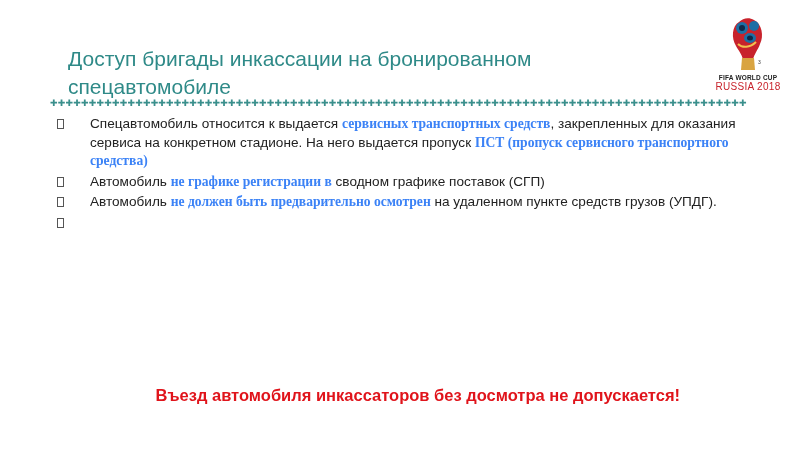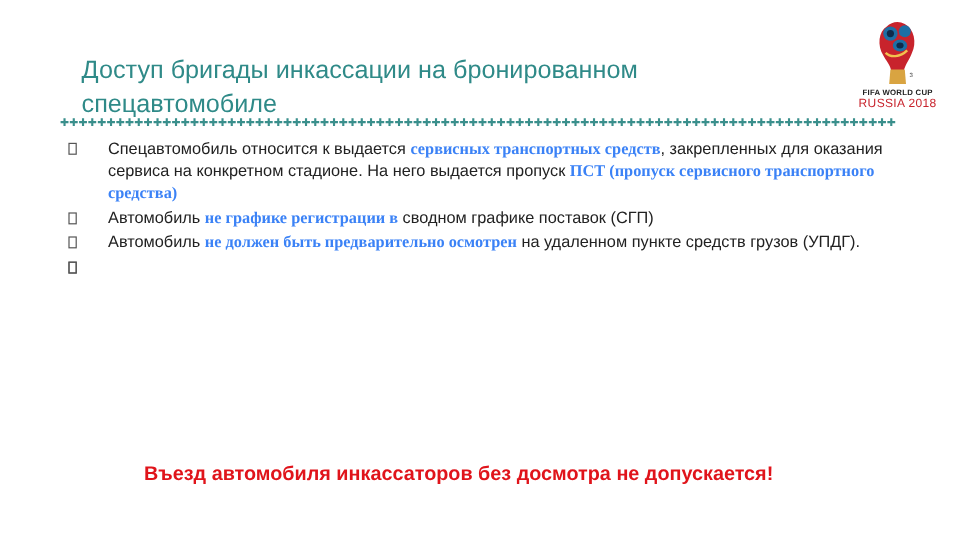--- a/index.html
+++ b/index.html
@@ -98,21 +98,21 @@
     .hl {
       color: #3b82f6;
       font-weight: bold;
       font-family: Liberation Serif, serif;
     }
     .warning {
       position: absolute;
       left: 120px;
       top: 384px;
       width: 560px;
-      text-align: left;
+      text-align: right;
       font-size: 16.5px;
       line-height: 22px;
       font-weight: bold;
       color: #e0141b;
     }
   </style>
 </head>
 <body>
 
 <h1 class="slide-title">Доступ бригады инкассации на бронированном спецавтомобиле</h1>

